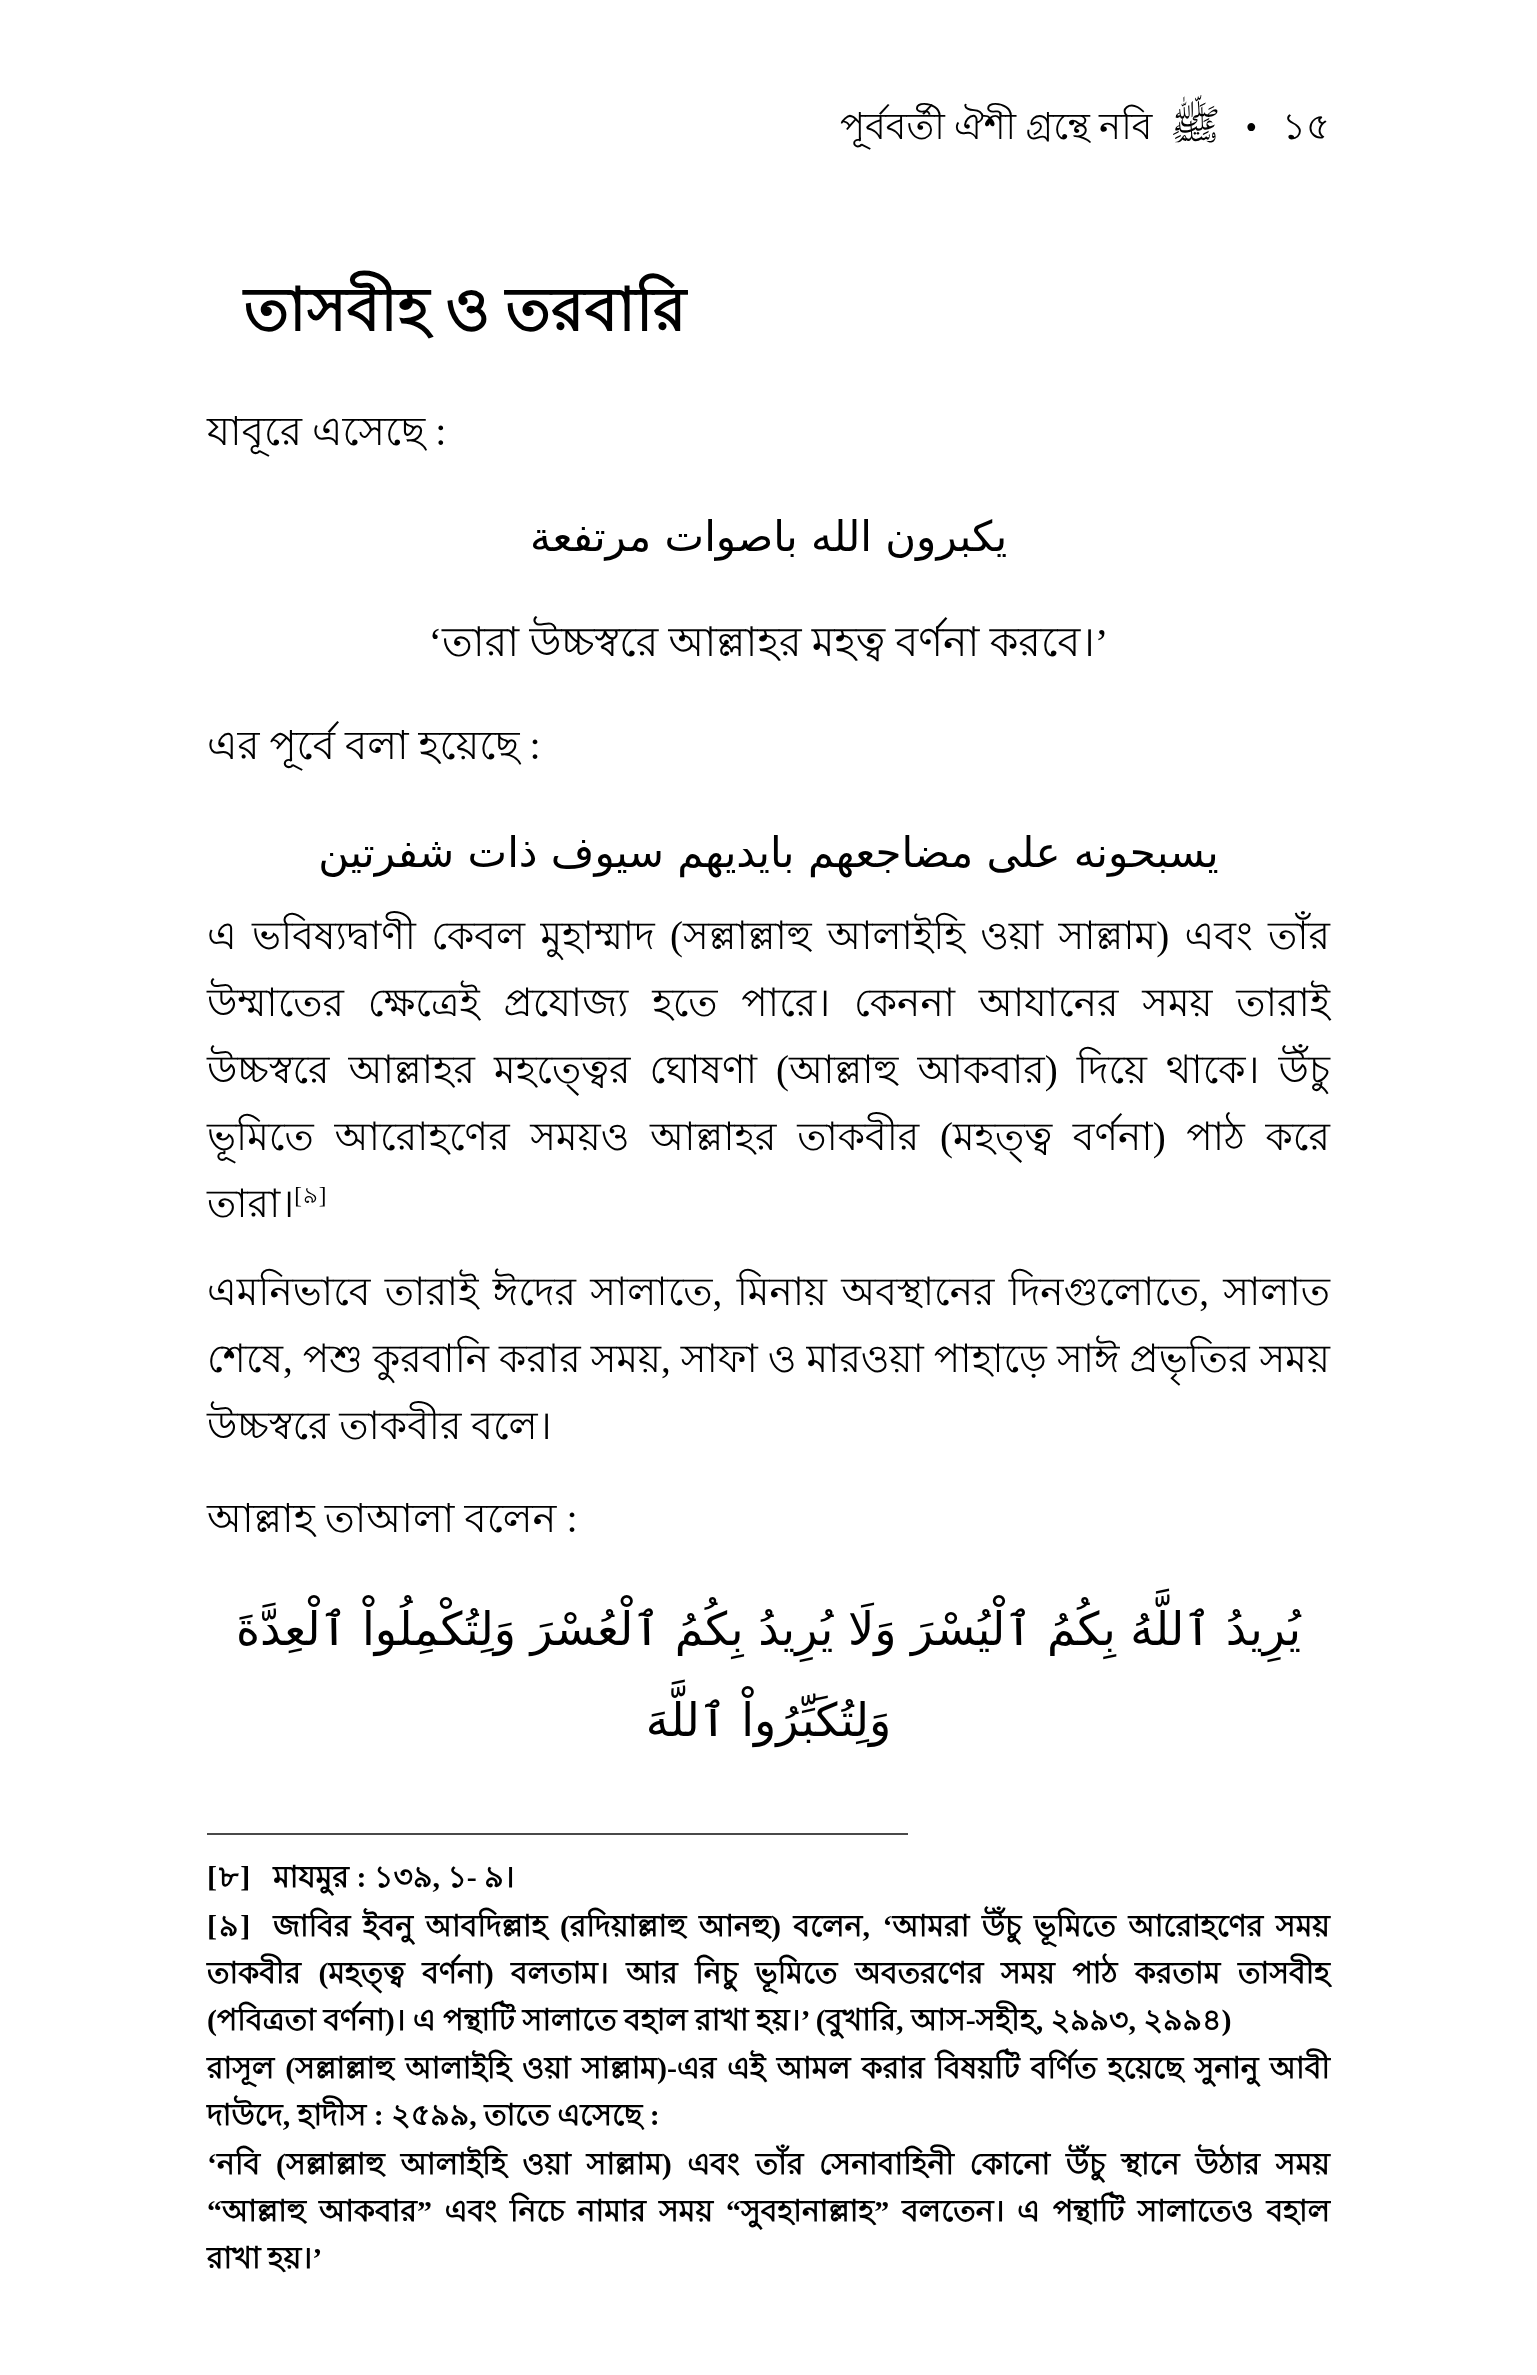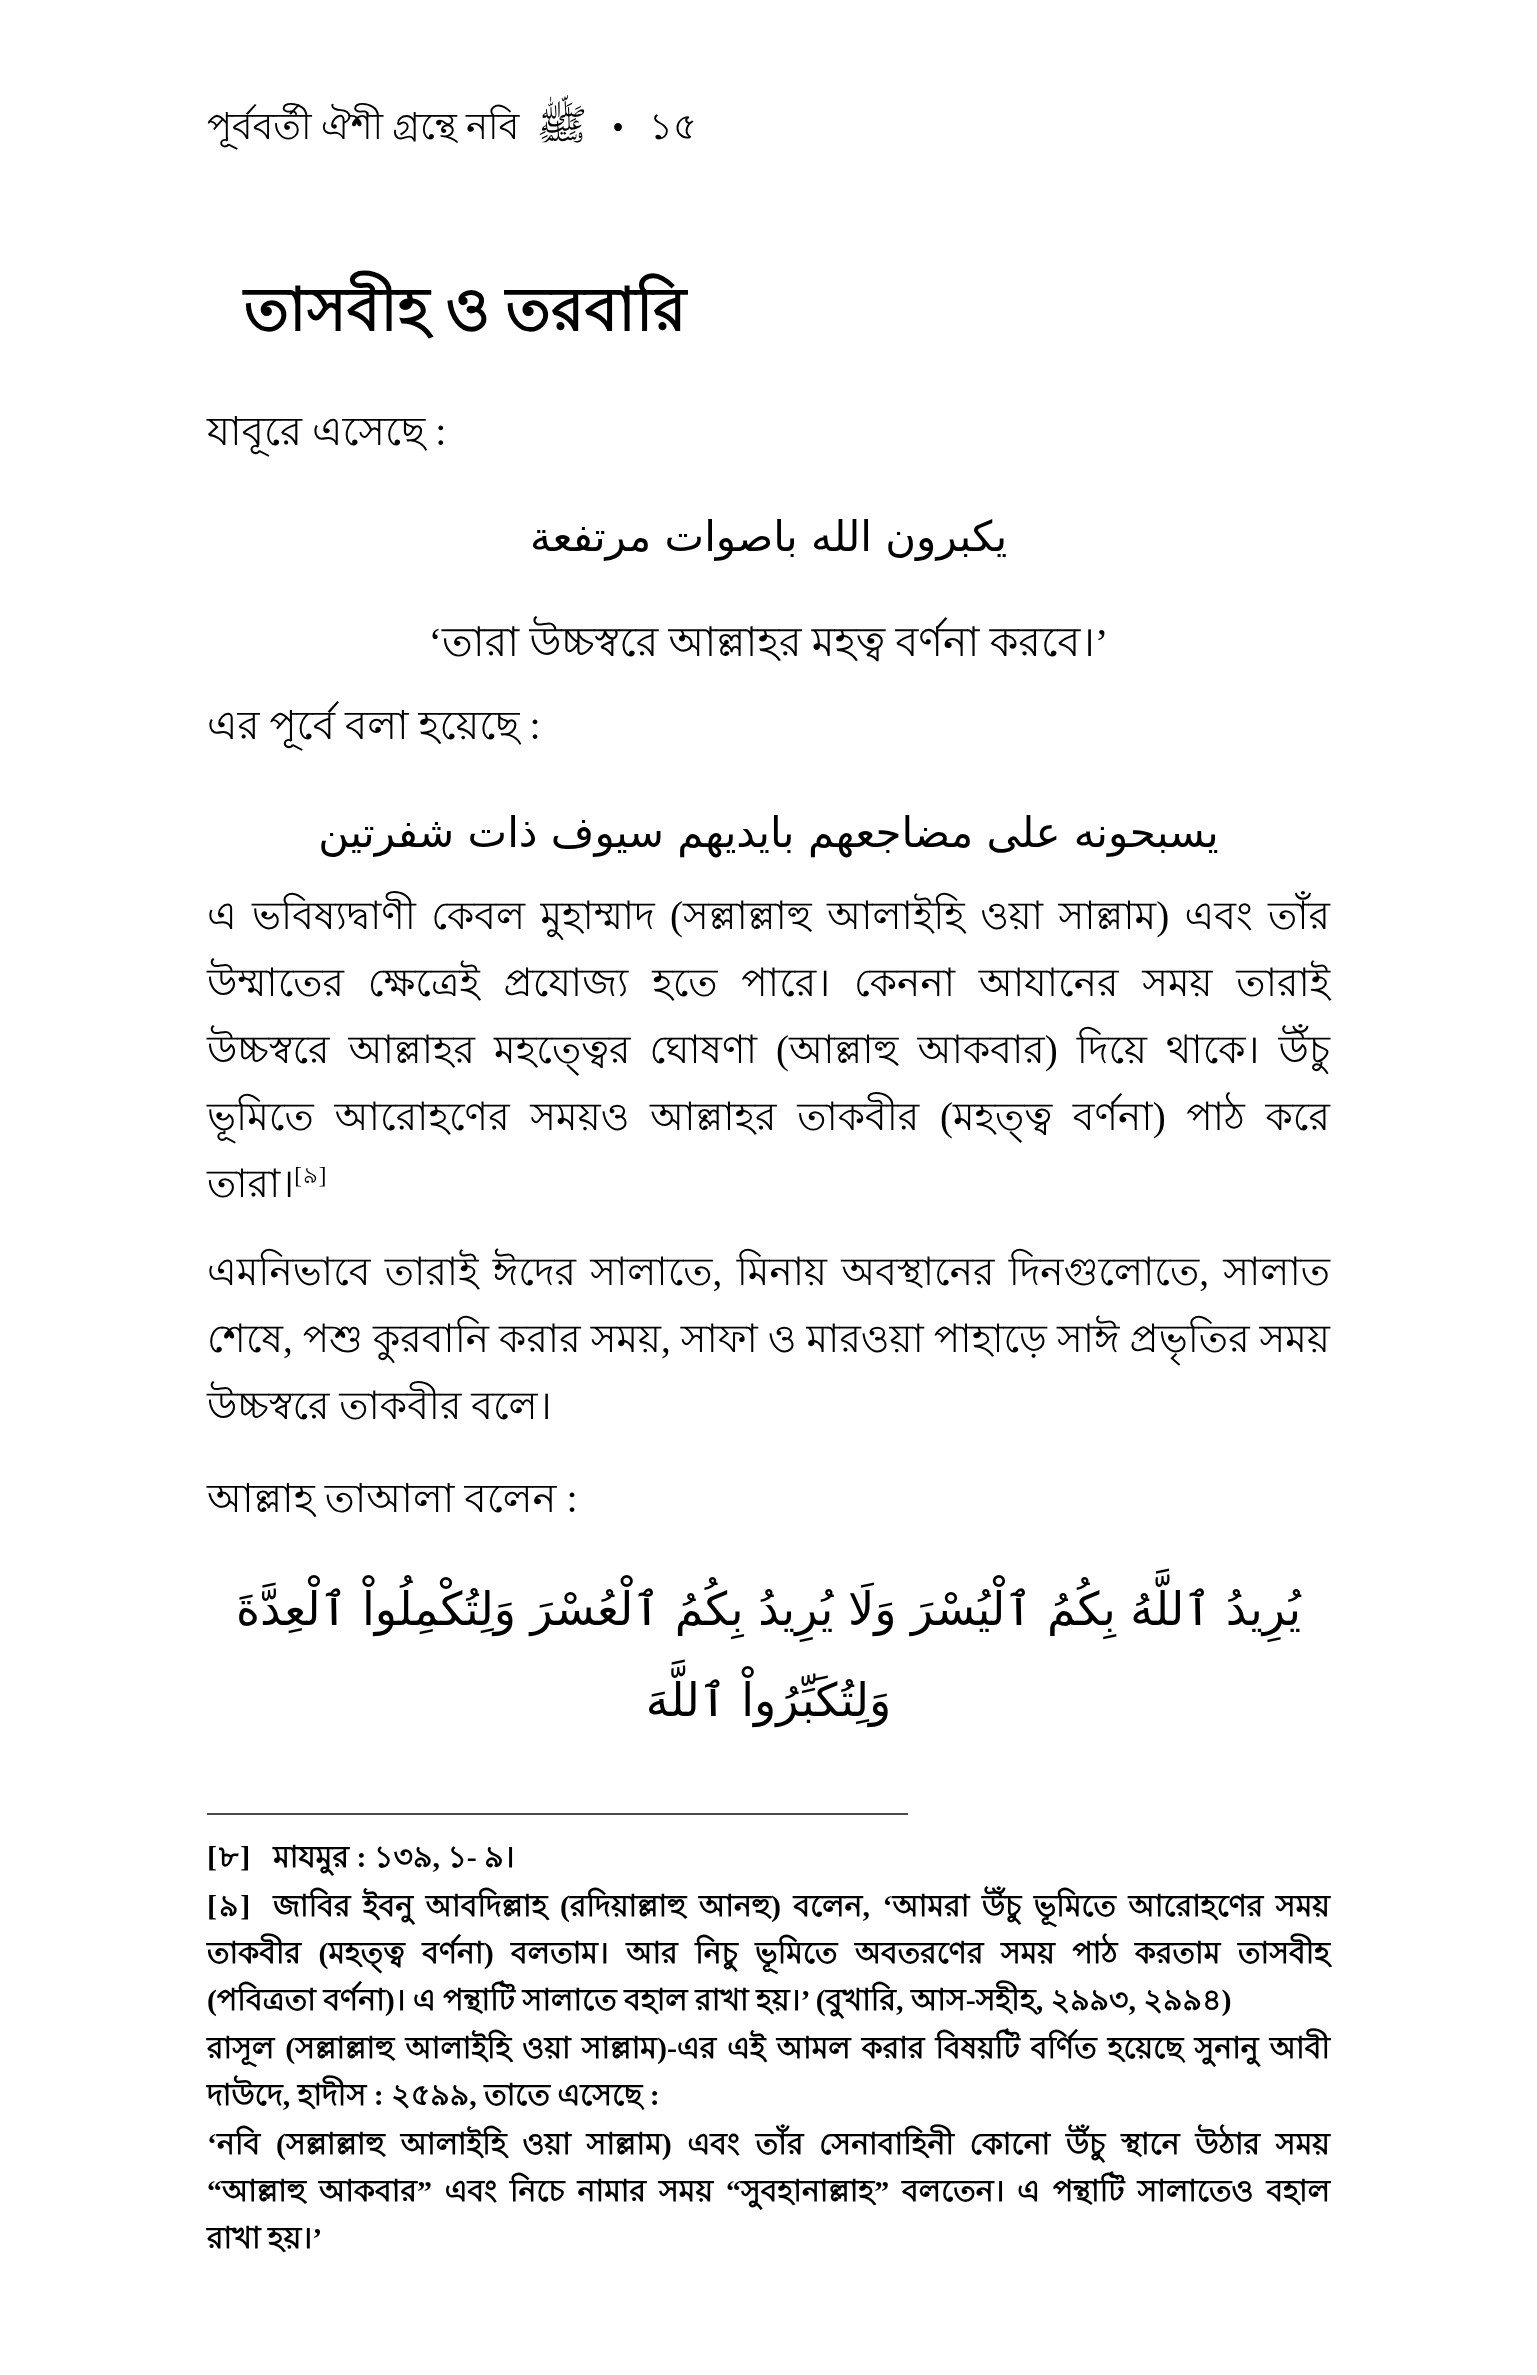--- a/index.html
+++ b/index.html
@@ -14,20 +14,21 @@
     margin: 0 auto;
     background: #ffffff;
     color: #000000;
     box-sizing: border-box;
     padding: 101px 207px 0 207px;
     overflow: hidden;
   }
   
   .running-header {
     display: flex;
+    justify-content: flex-end;
     align-items: baseline;
     gap: 17.3px;
     font-size: 37px;
     line-height: 48px;
     white-space: nowrap;
   }
   .running-header .pbuh {
     font-size: 42px;
     line-height: 48px;
     font-family: "DejaVu Sans", sans-serif;
@@ -44,21 +45,21 @@
     font-weight: bold;
     letter-spacing: 0.5px;
   }
   
   .lead {
     margin: 0;
     font-size: 40px;
     line-height: 62px;
   }
   .lead-zabur  { margin-top: 50px; }
-  .lead-before { margin-top: 20px; }
+  .lead-before { margin-top: 40px; }
   .lead-allah  { margin-top: 29px; }
   
   .arabic {
     margin: 0;
     direction: rtl;
     text-align: center;
     font-family: "DejaVu Sans", sans-serif;
     font-size: 42px;
     line-height: 72px;
   }

